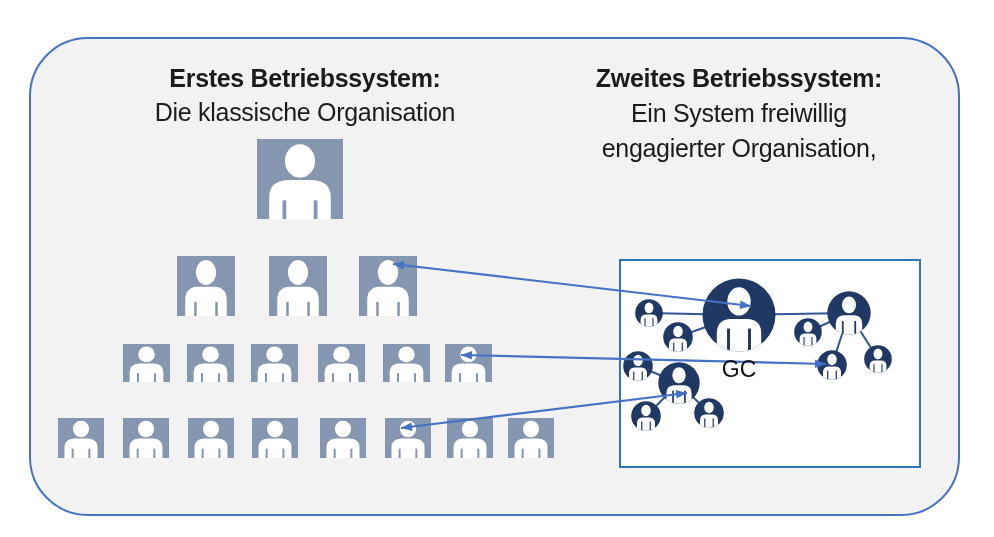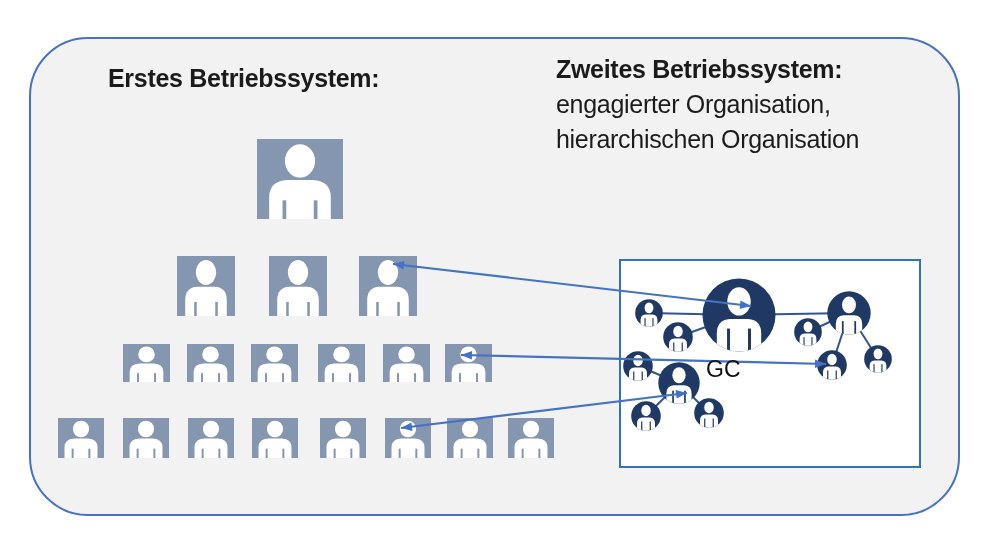--- a/index.html
+++ b/index.html
@@ -1,25 +1,25 @@
 <!DOCTYPE html>
 <html style="--hier-bg: #8496B0; --navy: #1F3864;"><head>
 <meta charset="utf-8">
 <style>
   html,body{margin:0;padding:0;background:#ffffff;}
   .stage{
     position:relative;width:994px;height:537px;overflow:hidden;background:#ffffff;
     font-family:"Liberation Sans",sans-serif;color:#1b1b1b;
   }
   .stage svg{position:absolute;left:0;top:0;}
-  .title{position:absolute;line-height:34px;font-size:25px;letter-spacing:-0.3px;}
+  .title{position:absolute;text-align:center;line-height:34px;font-size:25px;letter-spacing:-0.3px;}
   .title .hd{font-weight:bold;}
   .title-left{left:108px;top:61px;width:394px;}
-  .title-right{left:556px;top:52px;width:366px;line-height:35px;}
-  .gc-label{position:absolute;left:706px;top:356px;width:66px;
+  .title-right{left:556px;top:61px;width:366px;line-height:35px;}
+  .gc-label{position:absolute;left:706px;top:356px;width:66px;text-align:center;
             font-size:23px;color:#111;}
 </style>
 </head>
 <body>
 
 <div class="stage">
 
   <svg id="dsvg" width="994" height="537" viewBox="0 0 994 537" xmlns="http://www.w3.org/2000/svg" xmlns:xlink="http://www.w3.org/1999/xlink">
     <defs>
       <symbol id="square-person" viewBox="0 0 60 60" preserveAspectRatio="none">
@@ -88,23 +88,24 @@
       <line x1="461" y1="355" x2="826" y2="364" stroke="#4472C4" stroke-width="2.2"></line>
       <polygon points="826,364 814.8973472629715,368.0275429483683 815.1093376228515,359.4301561310081" fill="#4472C4"></polygon>
       <polygon points="461,355 472.1026527370286,350.9724570516317 471.8906623771485,359.5698438689919" fill="#4472C4"></polygon>
       <line x1="401" y1="428" x2="687" y2="393" stroke="#4472C4" stroke-width="2.2"></line>
       <polygon points="687,393 676.6037828114402,398.60434368756006 675.5591287056961,390.0680272806225" fill="#4472C4"></polygon>
       <polygon points="401,428 411.3962171885597,422.39565631243994 412.44087129430386,430.9319727193775" fill="#4472C4"></polygon>
     </svg>
 
   <div class="title title-left">
     <div class="hd">Erstes Betriebssystem:</div>
+    <div>Die klassische Organisation</div>
   </div>
 
   <div class="title title-right">
     <div class="hd">Zweites Betriebssystem:</div>
+    <div>Ein System freiwillig</div>
     <div>engagierter Organisation,</div>
-    <div>hierarchischen Organisation</div>
   </div>
 
   <div class="gc-label">GC</div>
 
 </div>
 
 </body></html>

